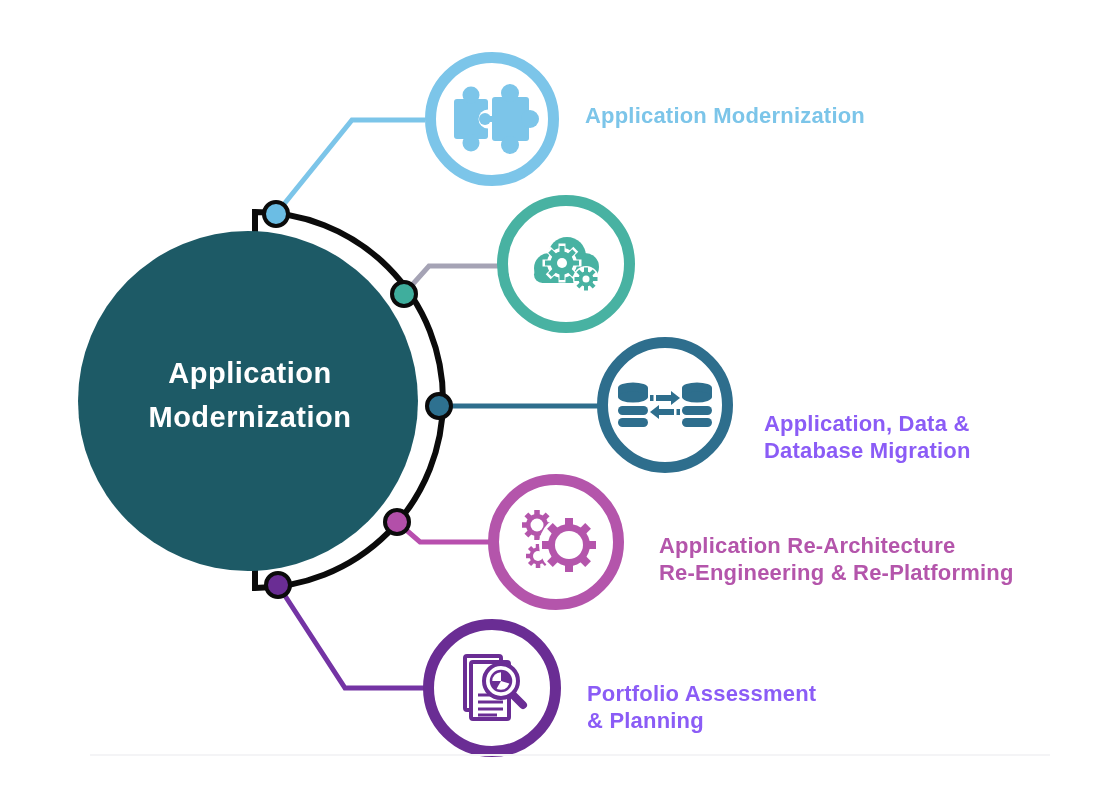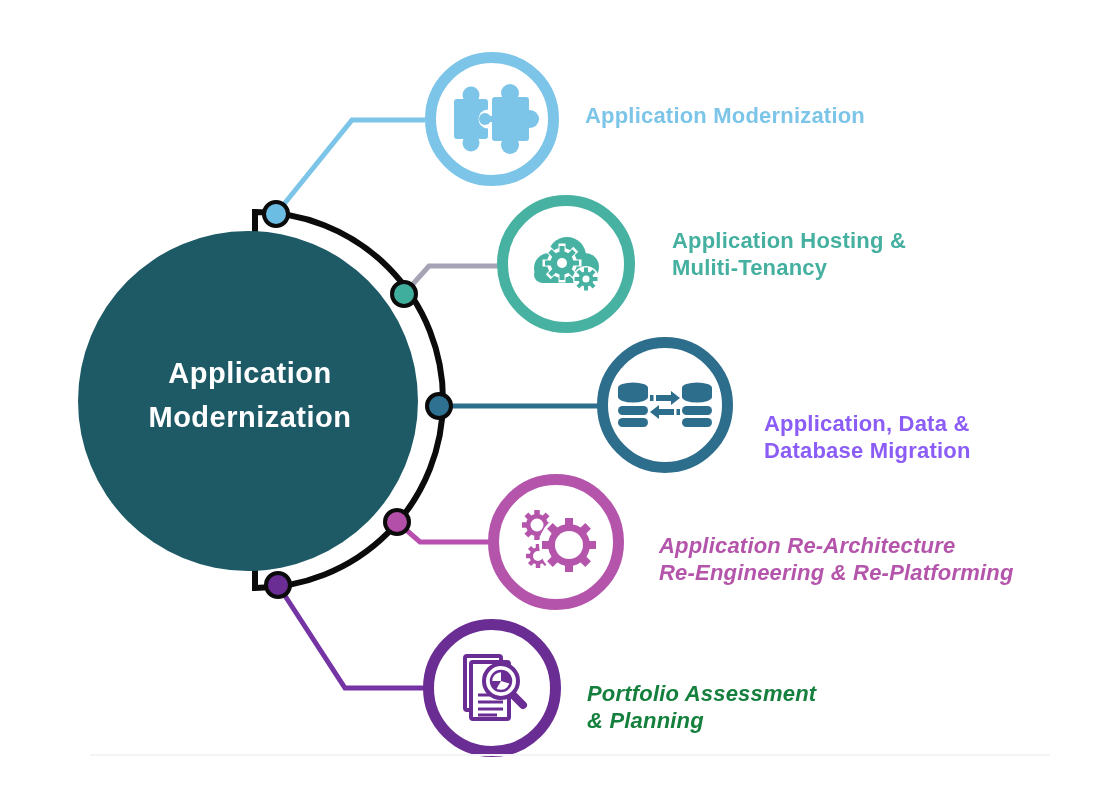--- a/index.html
+++ b/index.html
@@ -16,21 +16,21 @@
     text-align:center;font-size:29px;font-weight:bold;line-height:44px;
     white-space:pre-line;letter-spacing:0.5px;
   }
   .branch-label{
     position:absolute;font-size:22px;font-weight:bold;line-height:27px;
     white-space:pre-line;letter-spacing:0.2px;
   }
   .branch-label.b1{left:585px;top:102px;}
   .branch-label.b2{left:672px;top:227px;}
   .branch-label.b3{left:764px;top:382px;}
-  .branch-label.b4{left:659px;top:532px;font-style:italic;}
+  .branch-label.b4{left:659px;top:532px;}
   .branch-label.b5{left:587px;top:680px;}
   .faint-divider{
     position:absolute;left:90px;top:754px;width:960px;height:2px;
   }
 </style>
 </head>
 <body>
 
 <div id="canvas">
 
@@ -185,23 +185,21 @@
     <circle cx="404" cy="294" r="12" stroke-width="4" fill="#3fae9d" stroke="#0b0b0b"></circle>
     <circle cx="439" cy="406" r="12" stroke-width="4" fill="#2e7190" stroke="#0b0b0b"></circle>
     <circle cx="397" cy="522" r="12" stroke-width="4" fill="#b34fa9" stroke="#0b0b0b"></circle>
     <circle cx="278" cy="585" r="12" stroke-width="4" fill="#6a2d94" stroke="#0b0b0b"></circle>
   </svg>
 
   <div class="center-label" style="color: rgb(255, 255, 255);">Application
 Modernization</div>
 
   <div class="branch-label b1" style="color: rgb(124, 197, 233);">Application Modernization</div>
-  <div class="branch-label b2" style="color: rgb(69, 176, 160);">Application Hosting &amp;
-Muliti-Tenancy</div>
   <div class="branch-label b3" style="color: #8b5cf6; margin-top: 28px;">Application, Data &amp;
 Database Migration</div>
   <div class="branch-label b4" style="color: rgb(180, 85, 171);">Application Re-Architecture
 Re-Engineering &amp; Re-Platforming</div>
-  <div class="branch-label b5" style="color: #15803d; font-style: italic;">Portfolio Assessment
+  <div class="branch-label b5" style="color: #8b5cf6;">Portfolio Assessment
 &amp; Planning</div>
 
   <div class="faint-divider" style="background-color: rgb(244, 244, 246);"></div>
 </div>
 
 </body></html>

